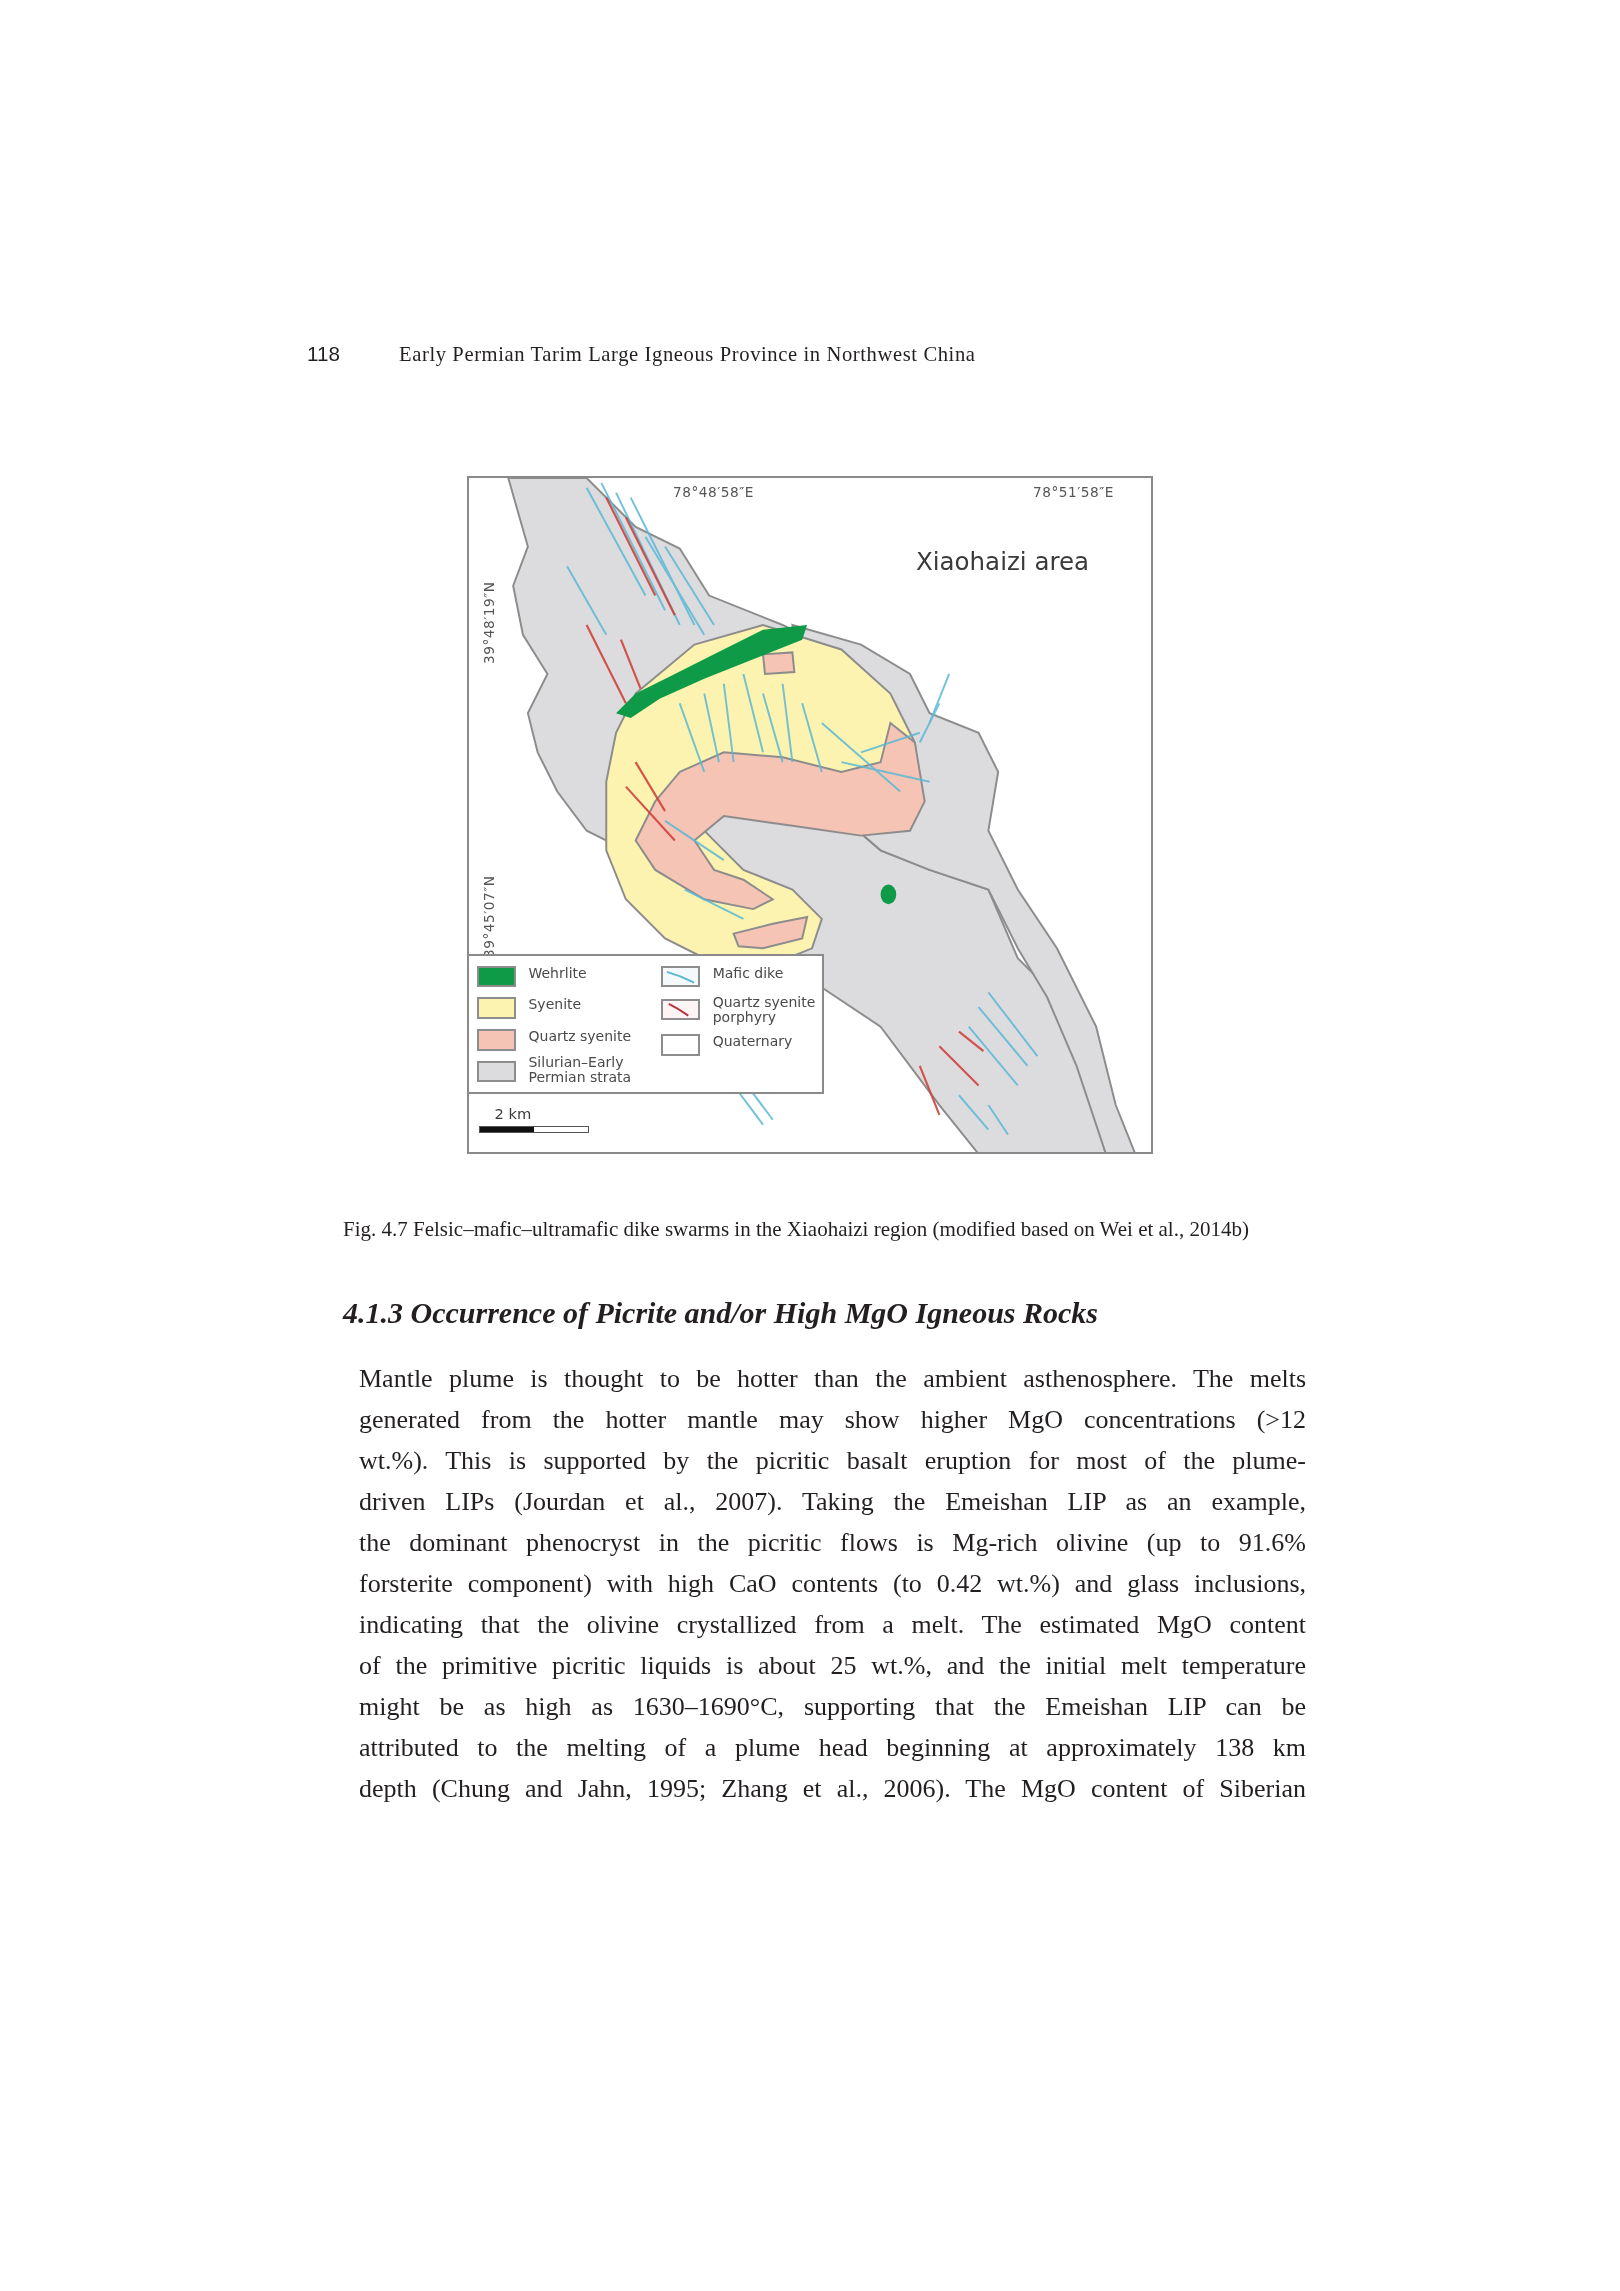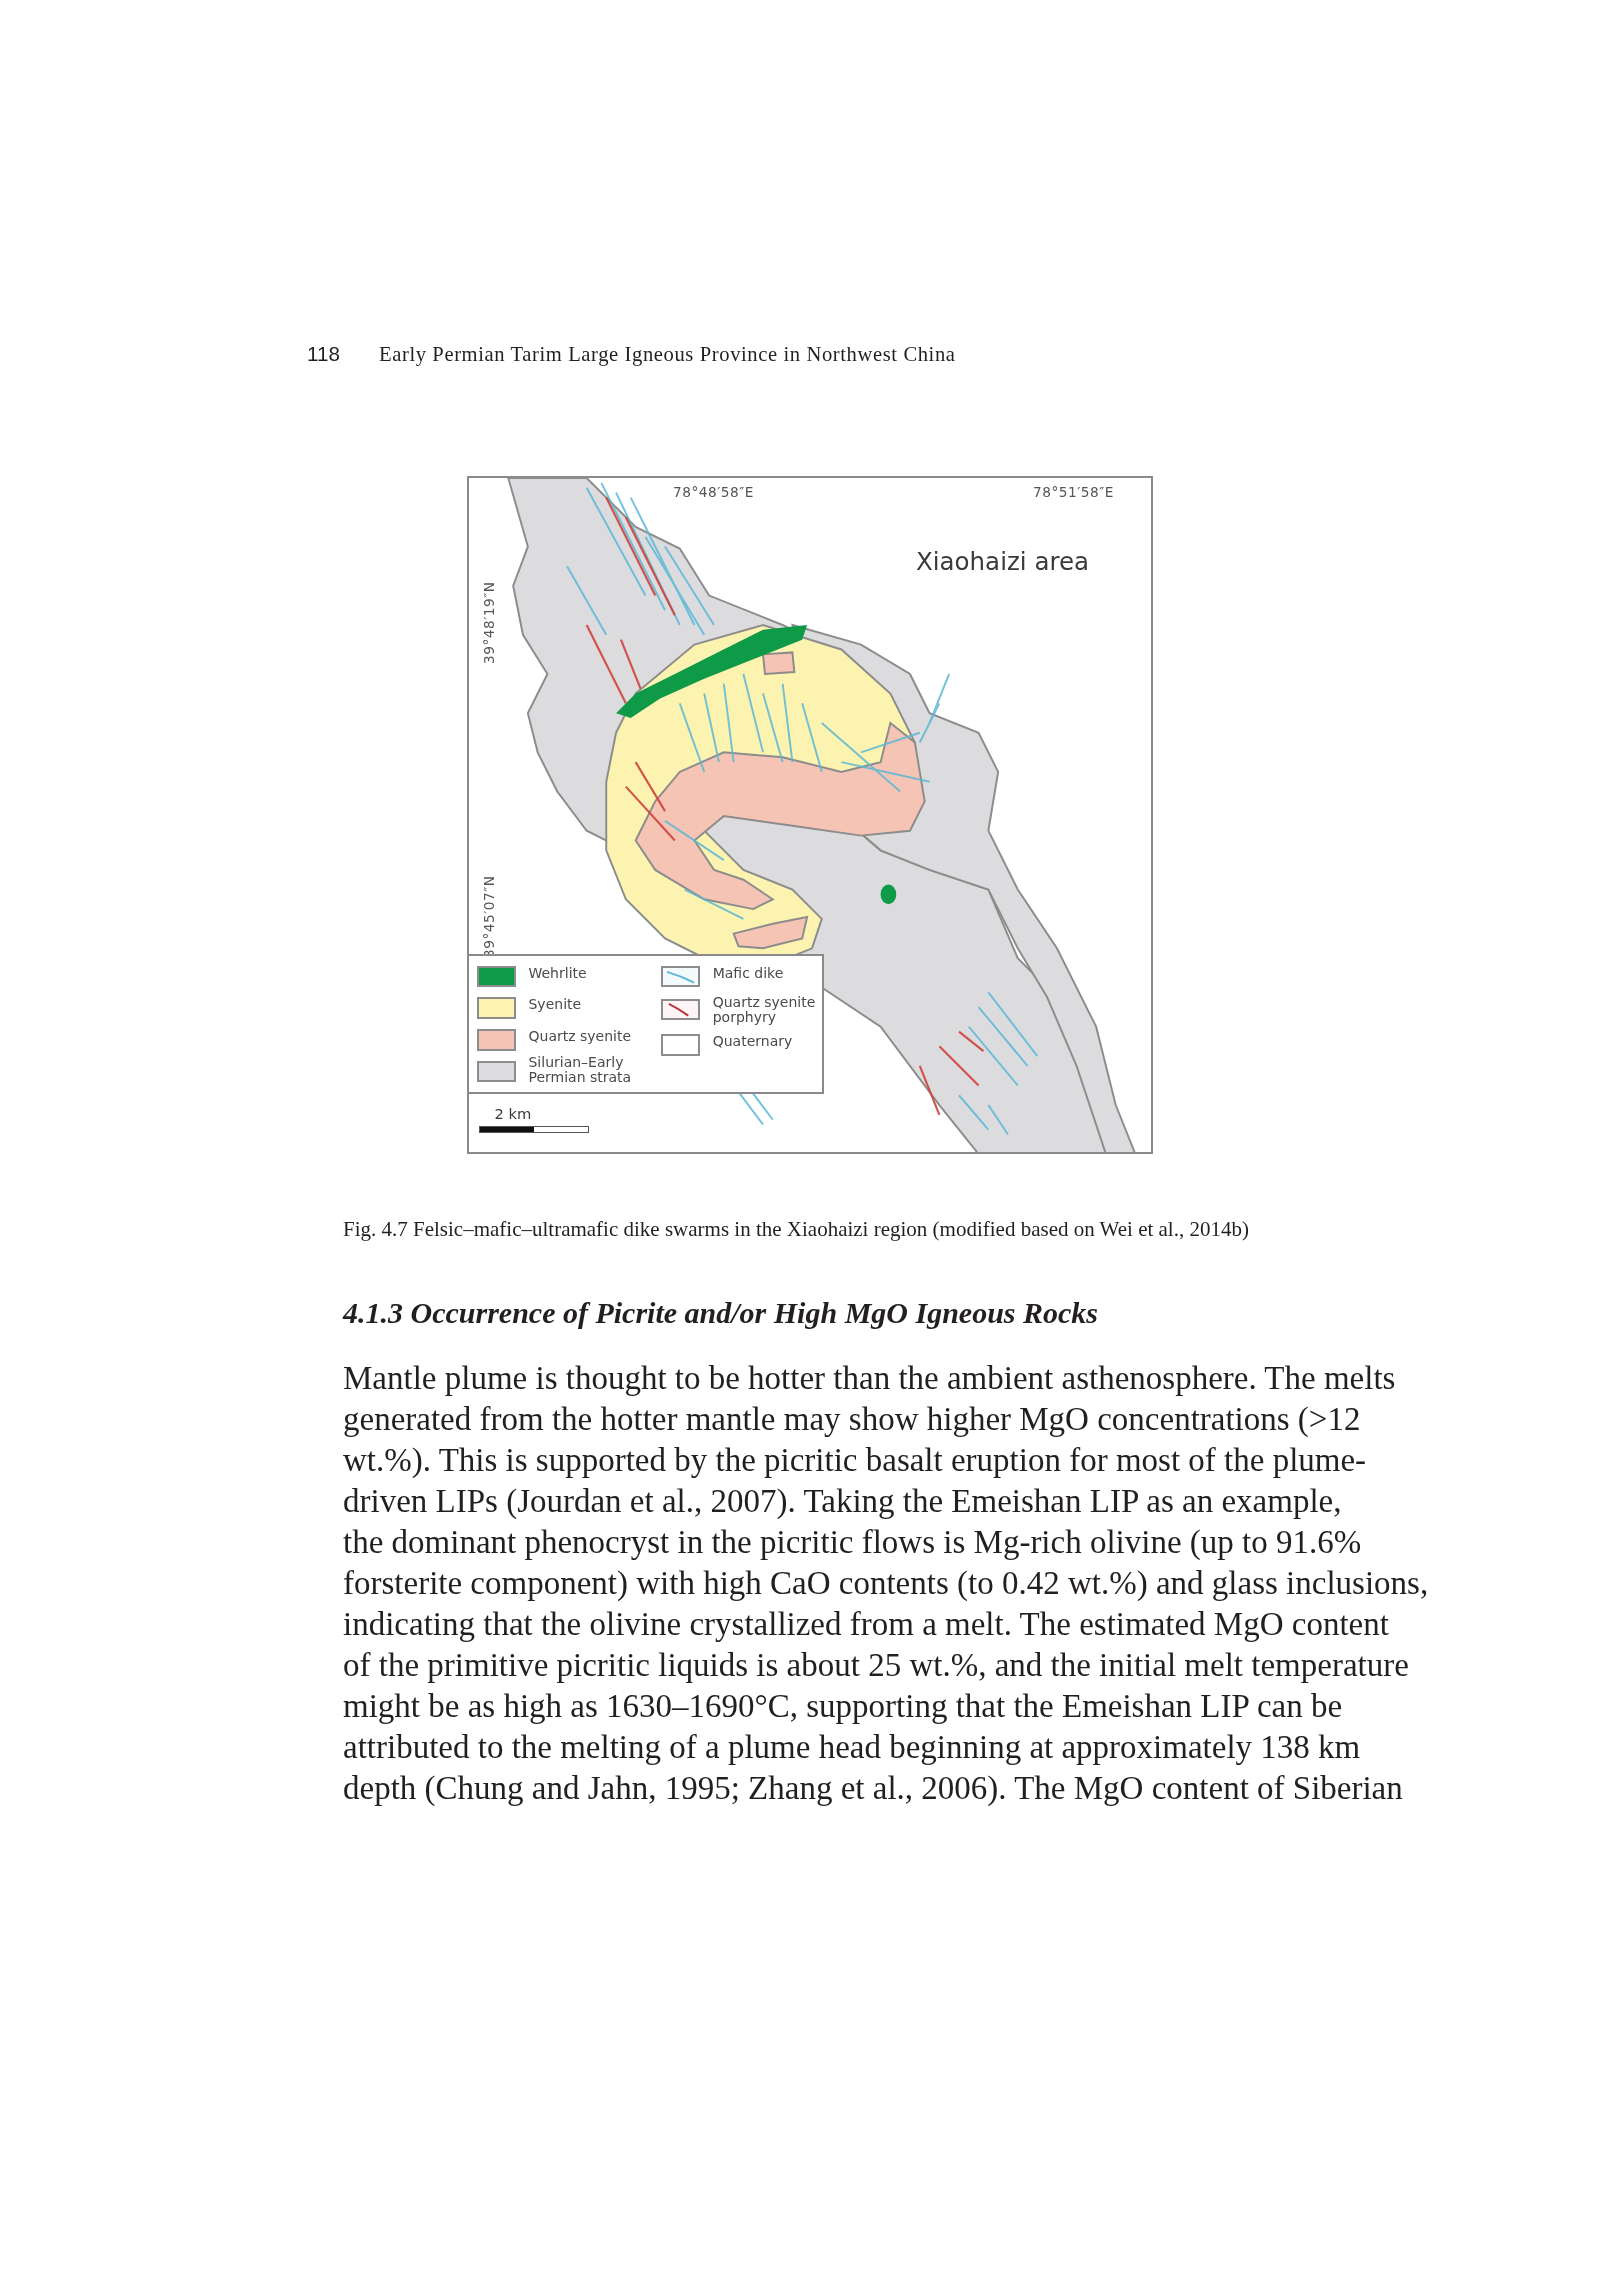--- a/index.html
+++ b/index.html
@@ -1,37 +1,37 @@
 <!DOCTYPE html>
 <html><head>
 <meta charset="utf-8">
 <style>
   html, body { margin: 0; padding: 0; background: #ffffff; }
   body { width: 1620px; height: 2292px; position: relative; overflow: hidden; color: #231f20; }
   .running-head { position: absolute; left: 307px; top: 342px; font-family: "Liberation Serif", serif; font-size: 20.6px; color: #231f20; white-space: nowrap; }
-  .running-head .pg { font-family: "Liberation Sans", sans-serif; font-size: 20.6px; margin-right: 10px; }
+  .running-head .pg { font-family: "Liberation Sans", sans-serif; font-size: 20.6px; margin-right: 30px; }
   .running-head .ttl { letter-spacing: 0.6px; margin-left: 24px; }
 
   .figure { position: absolute; left: 467px; top: 476px; width: 686px; height: 678px; border: 2px solid #8a8a8a; box-sizing: border-box; background: #fff; overflow: hidden; }
   .figure svg { position: absolute; left: 0; top: 0; }
 
   .coord { position: absolute; font-family: "DejaVu Sans", sans-serif; font-size: 13.7px; color: #555; letter-spacing: 0.5px; }
   .coord-v { transform: rotate(-90deg); transform-origin: left top; }
   .area-title { position: absolute; left: 447px; top: 69px; font-family: "DejaVu Sans", sans-serif; font-size: 24.5px; color: #3a3a3a; }
 
   .legend { position: absolute; left: 0; top: 476px; width: 355px; height: 140px; background: #fff; border: 2px solid #8a8a8a; border-left: none; box-sizing: border-box; font-family: "DejaVu Sans", sans-serif; font-size: 14px; color: #4a4a4a; }
   .lg-item { position: absolute; display: flex; align-items: flex-start; }
   .sw { width: 39px; height: 21.6px; border: 2px solid #8d8d8d; box-sizing: border-box; margin-right: 12.7px; flex: none; position: relative; }
   .lg-label { line-height: 14.7px; }
   .scale-label { position: absolute; left: 25.5px; top: 627px; font-family: "DejaVu Sans", sans-serif; font-size: 14.7px; color: #3a3a3a; }
   .scale-bar { position: absolute; left: 9.8px; top: 648px; width: 108px; height: 4.9px; border: 1px solid #555; background: linear-gradient(to right, #111 50%, #fff 50%); }
 
   .caption { position: absolute; left: 343px; top: 1213px; width: 947px; font-family: "Liberation Serif", serif; font-size: 21px; line-height: 33px; color: #231f20; text-align: justify; }
   .section-heading { position: absolute; left: 343px; top: 1296px; font-family: "Liberation Serif", serif; font-style: italic; font-weight: bold; font-size: 30px; color: #231f20; white-space: nowrap; }
-  .body-text { position: absolute; left: 343px; top: 1358px; width: 947px; font-family: "Liberation Serif", serif; font-size: 33px; line-height: 41px; color: #231f20; }
+  .body-text { position: absolute; left: 359px; top: 1358px; width: 947px; font-family: "Liberation Serif", serif; font-size: 26px; line-height: 41px; color: #231f20; }
   .body-text .ln { display: block; text-align: justify; text-align-last: justify; white-space: nowrap; }
 </style>
 </head>
 <body>
 
 <div class="running-head">
   <span class="pg">118</span>
   <span class="ttl">Early Permian Tarim Large Igneous Province in Northwest China</span>
 </div>
 

